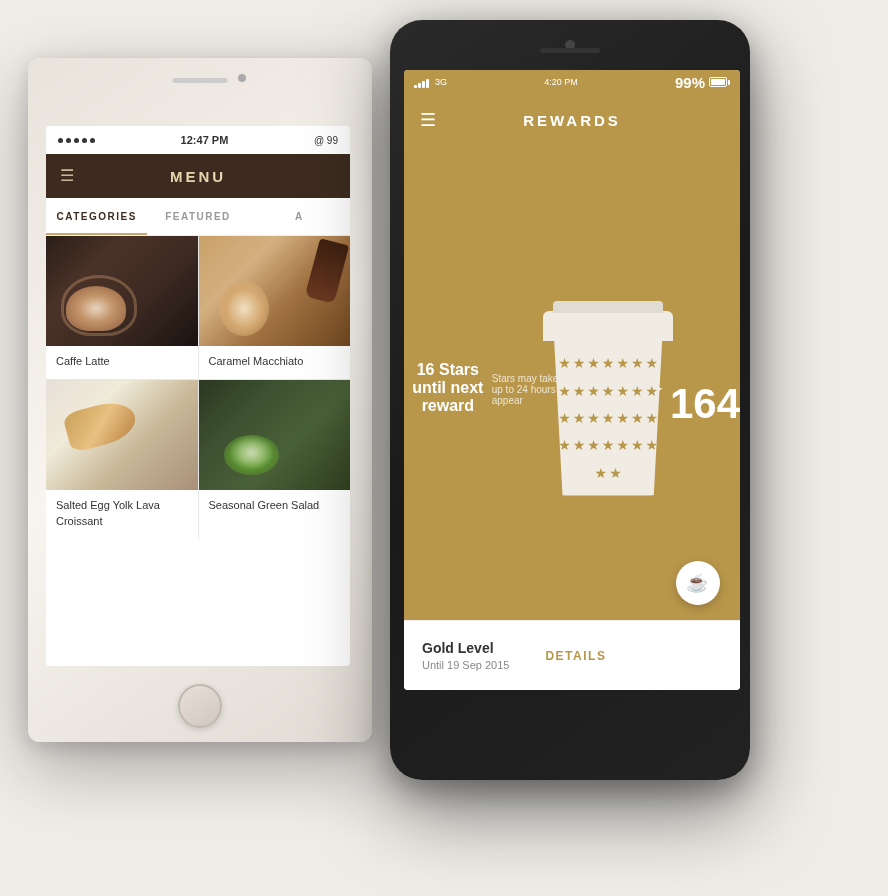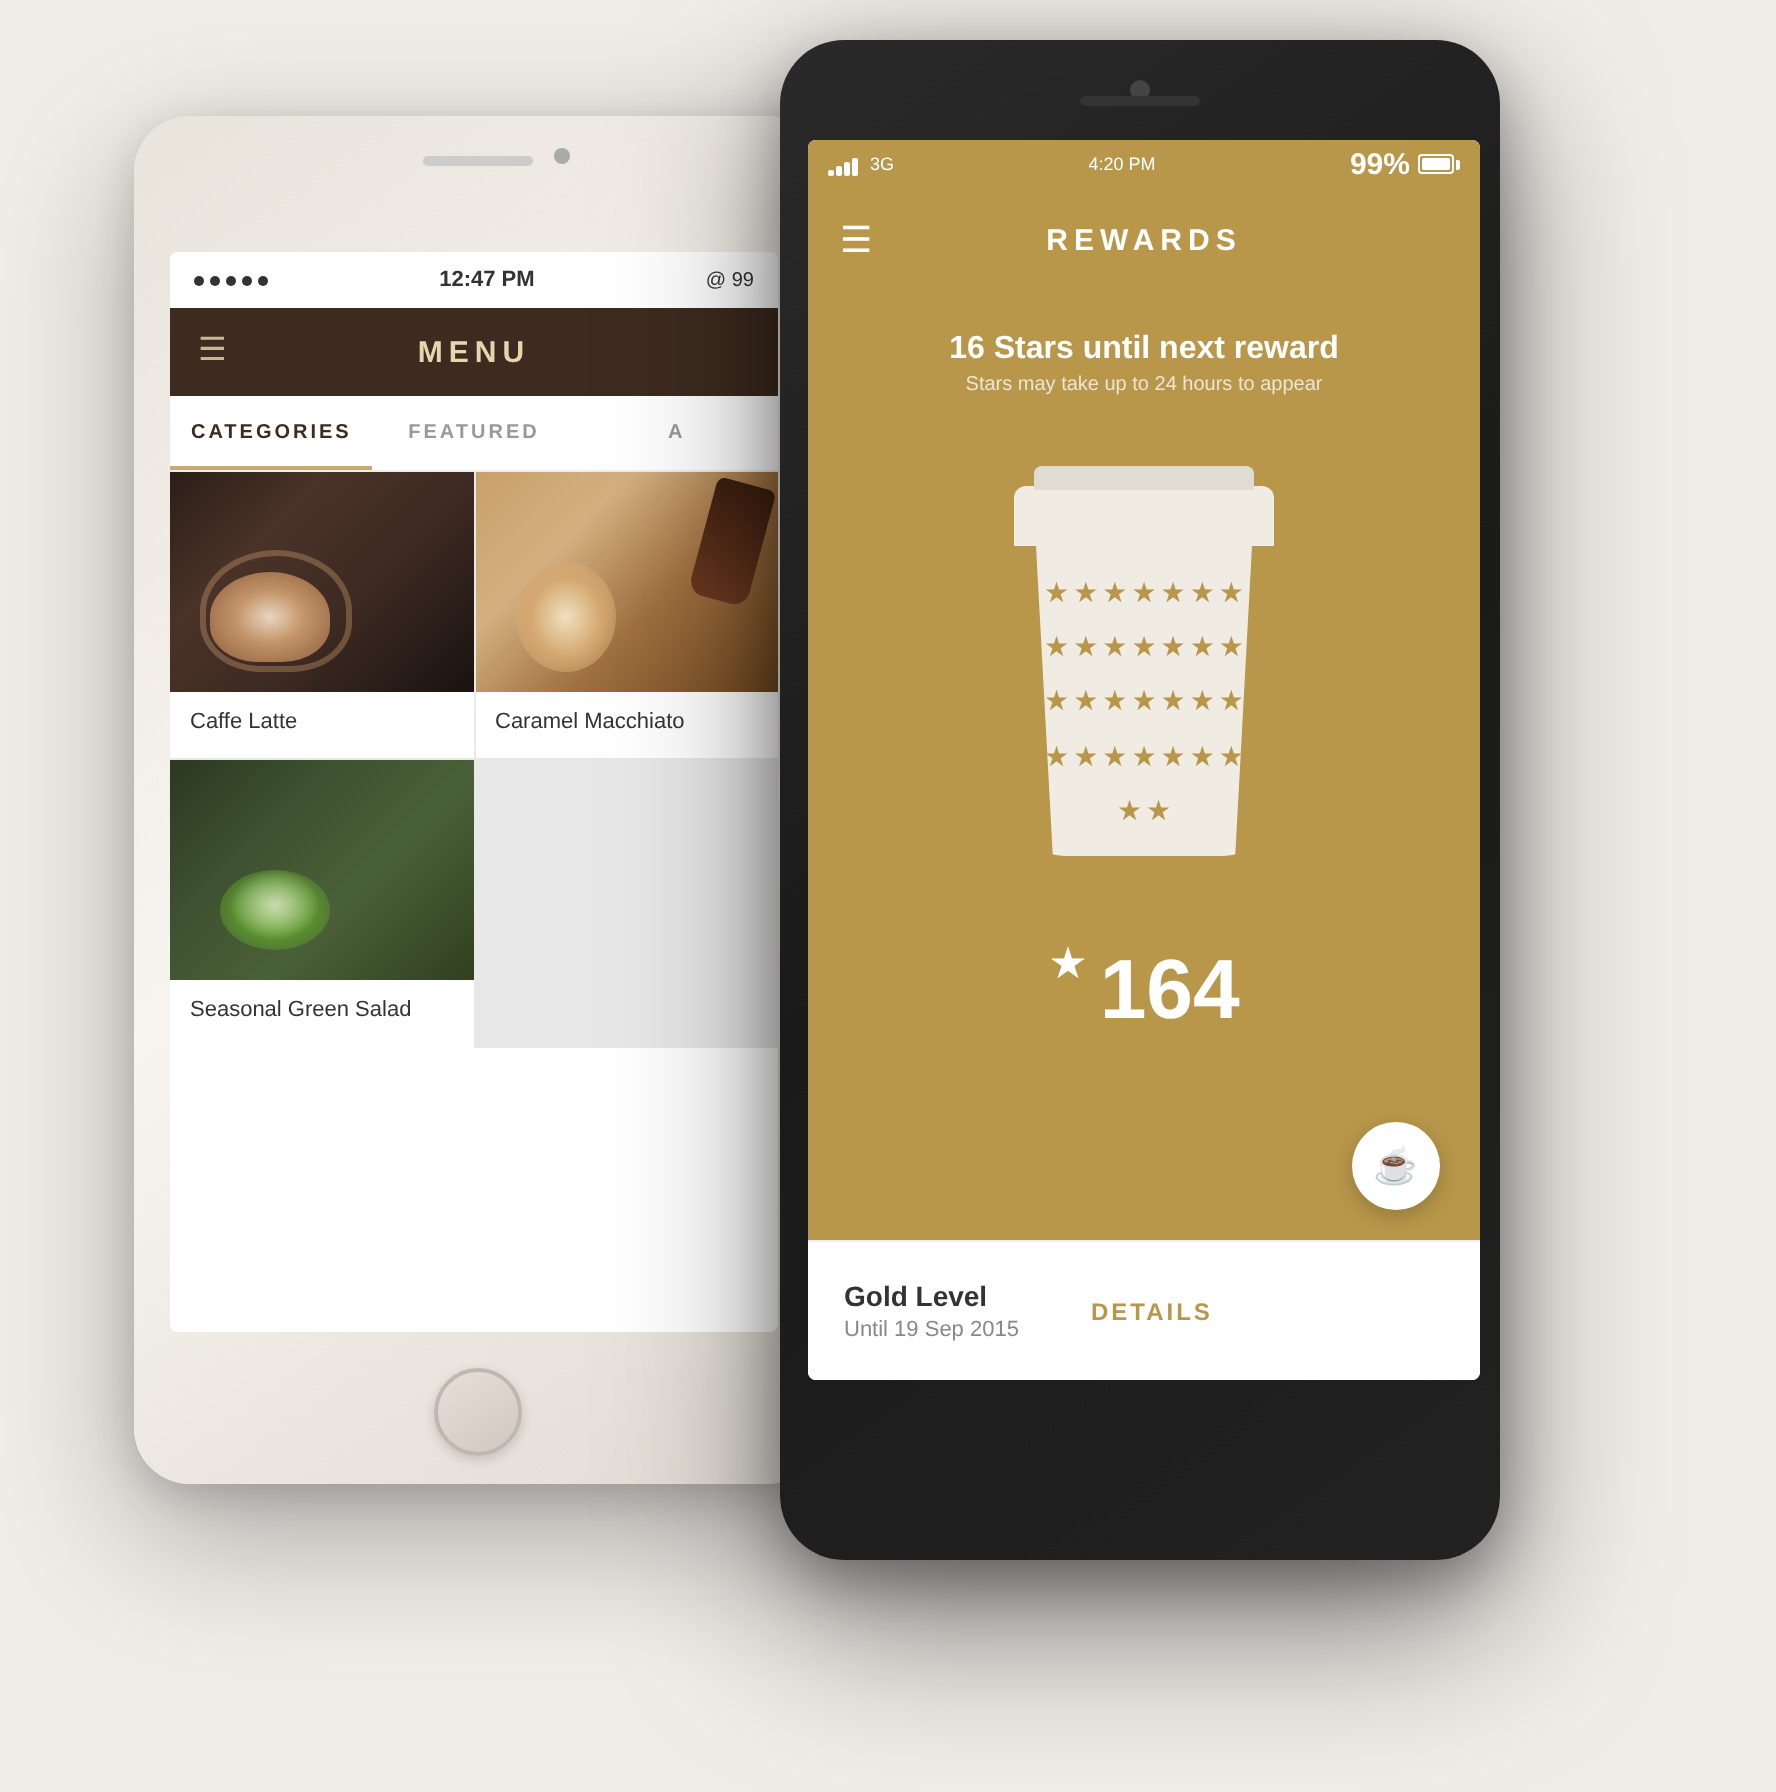--- a/index.html
+++ b/index.html
@@ -20,25 +20,24 @@
       width: 888px;
       height: 896px;
     }
 
     .phone-iphone-outer {
       position: absolute;
       left: 28px;
       top: 58px;
       width: 344px;
       height: 684px;
-      border-radius: 28px;
+      border-radius: 12px;
       background: linear-gradient(145deg, #e8e3db, #f8f4ef, #e0dbd3);
       box-shadow: 0 25px 70px rgba(0,0,0,0.3), 0 5px 20px rgba(0,0,0,0.15);
       z-index: 0;
-      margin-left: 39px;
     }
 
     .phone-iphone-screen {
       position: absolute;
       left: 18px;
       top: 68px;
       width: 304px;
       height: 540px;
       background: #fff;
       border-radius: 4px;
@@ -424,21 +423,21 @@
       color: #fff;
       font-size: 15px;
       font-weight: 600;
       letter-spacing: 3px;
     }
 
     .rewards-content {
       background: #b8974a;
       flex: 1;
       display: flex;
-      flex-direction: column;
+      flex-direction: row;
       align-items: center;
       padding: 20px 0 10px;
       position: relative;
     }
 
     .rewards-stars-text {
       font-size: 16px;
       font-weight: 600;
       color: #fff;
       text-align: center;
@@ -631,20 +630,24 @@
         <div class="iphone-grid-item">
           <div class="iphone-grid-img img-latte"></div>
           <div class="iphone-grid-label">Caffe Latte</div>
         </div>
 
         <div class="iphone-grid-item">
           <div class="iphone-grid-img img-macchiato"></div>
           <div class="iphone-grid-label">Caramel Macchiato</div>
         </div>
 
+        <div class="iphone-grid-item">
+          <div class="iphone-grid-img img-croissant"></div>
+          <div class="iphone-grid-label">Salted Egg Yolk Lava Croissant</div>
+        </div>
 
         <div class="iphone-grid-item">
           <div class="iphone-grid-img img-salad"></div>
           <div class="iphone-grid-label">Seasonal Green Salad</div>
         </div>
       </div>
     </div>
 
     <div class="iphone-home-btn"></div>
   </div>

